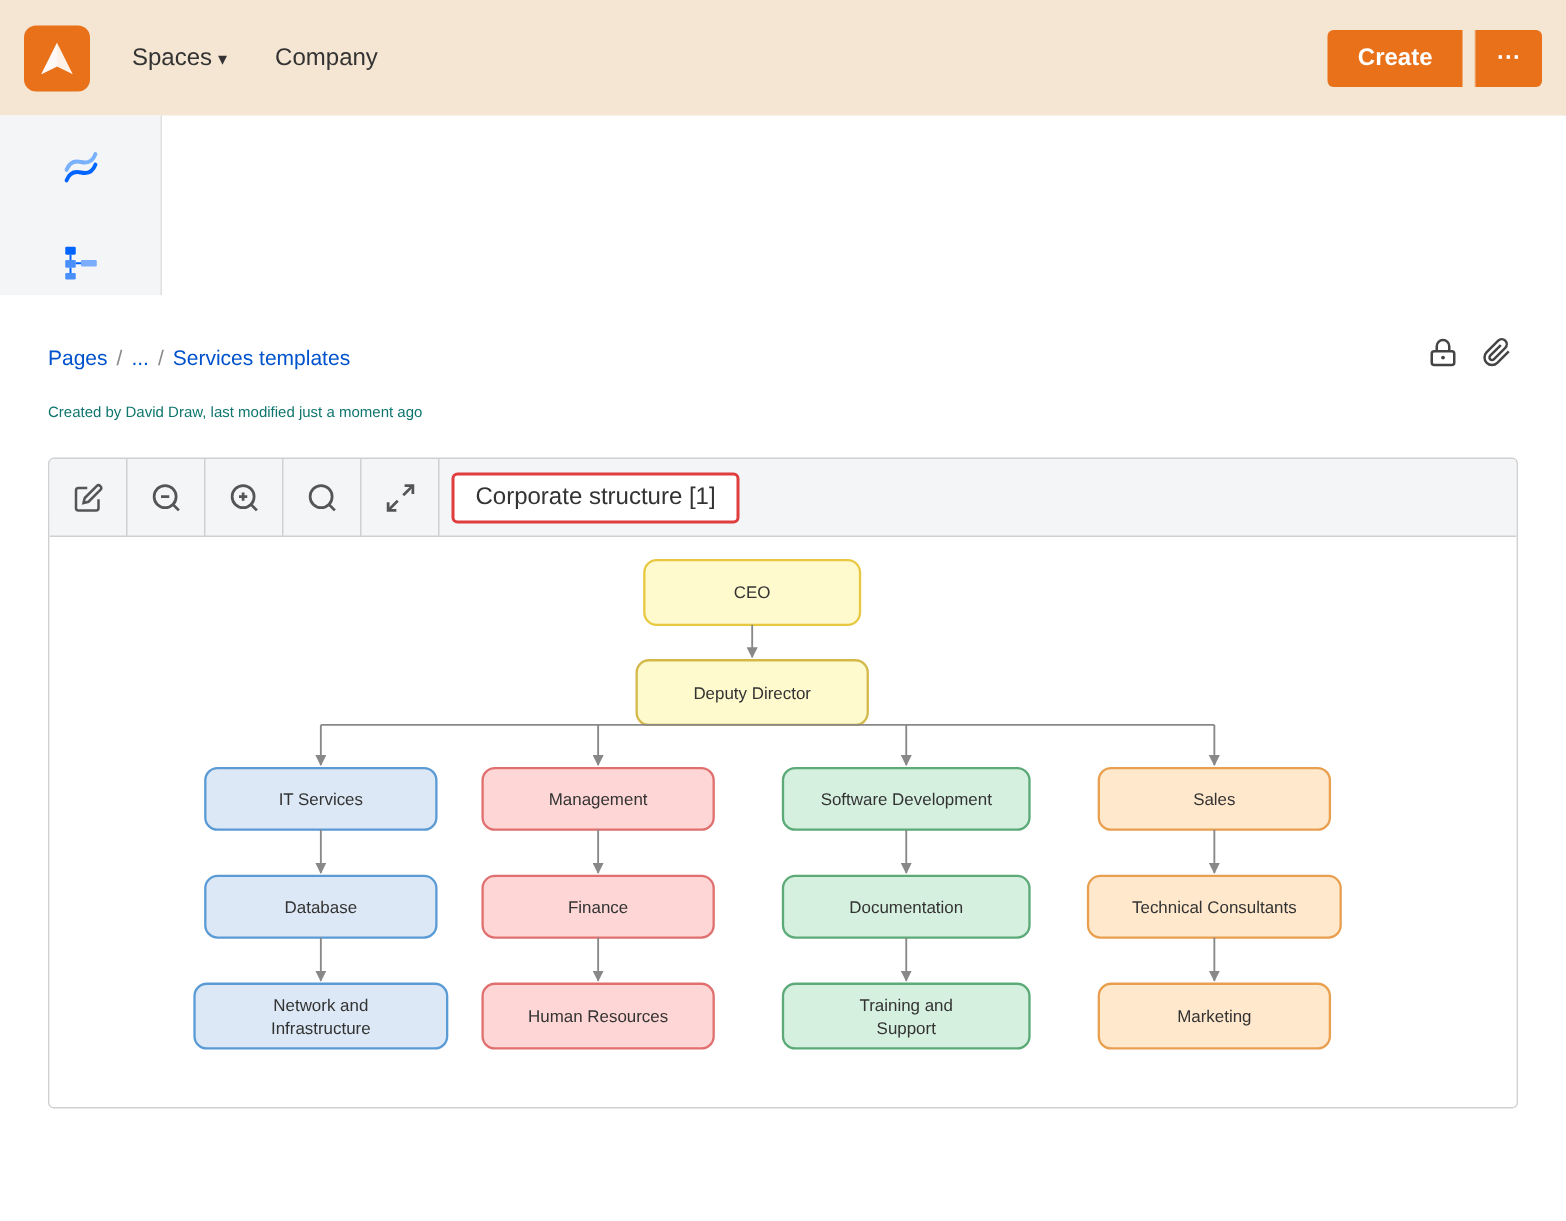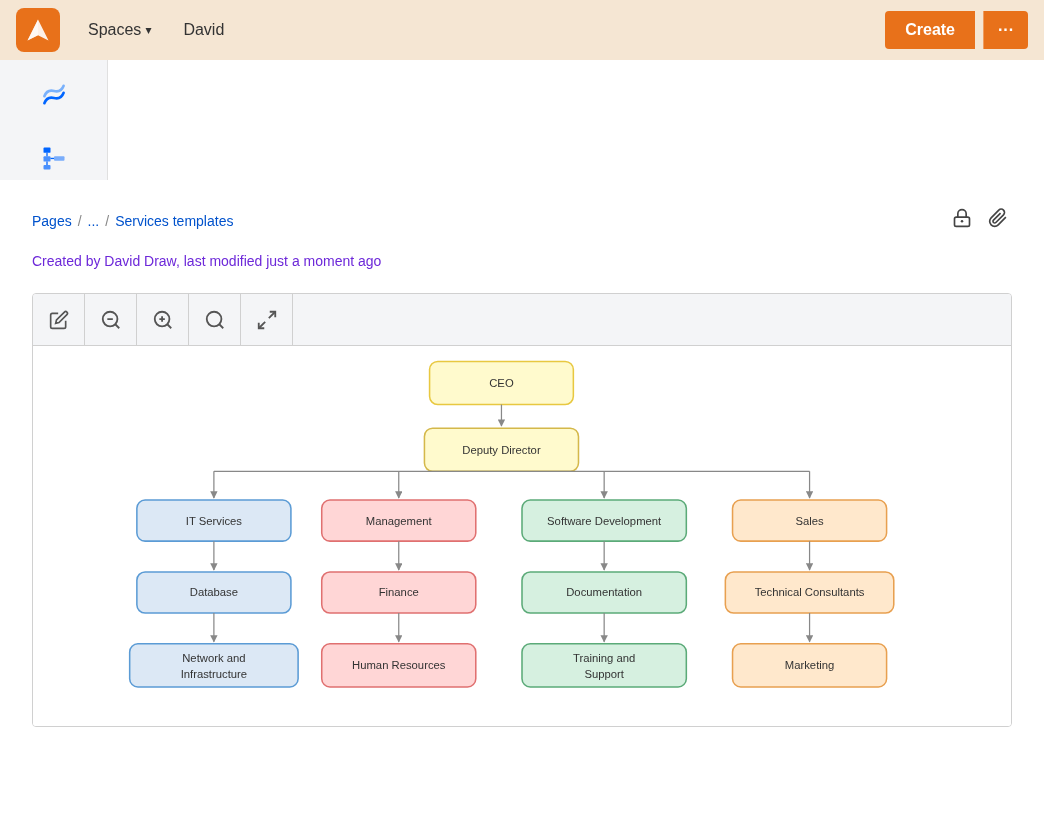--- a/index.html
+++ b/index.html
@@ -1,21 +1,21 @@
 <!DOCTYPE html>
 <html><head>
   <meta charset="utf-8">
   <style>
     * { box-sizing: border-box; margin: 0; padding: 0; }
     body { font-family: -apple-system, BlinkMacSystemFont, 'Segoe UI', sans-serif; background: #fff; width: 1044px; height: 814px; overflow: hidden; }
 
     
     .topnav {
       background: #f5e6d3;
-      height: 60px;
+      height: 77px;
       display: flex;
       align-items: center;
       padding: 0 16px;
       gap: 8px;
     }
     .logo-box {
       width: 44px; height: 44px;
       background: #e8711a;
       border-radius: 8px;
       display: flex; align-items: center; justify-content: center;
@@ -95,21 +95,21 @@
       color: #555; font-size: 18px; padding: 4px;
       border-radius: 4px;
     }
 
     
     .page-title {
       font-size: 36px; font-weight: 700; color: #172b4d;
       margin-bottom: 8px;
     }
     .page-meta {
-      font-size: 14px; color: #6d28d9; margin-bottom: 24px;
+      font-size: 10px; color: #0f766e; margin-bottom: 24px;
     }
 
     
     .diagram-container {
       border: 1px solid #d0d0d0;
       border-radius: 4px;
       overflow: hidden;
       background: #fff;
     }
     .diagram-toolbar {
@@ -159,21 +159,21 @@
     <svg viewBox="0 0 32 32" xmlns="http://www.w3.org/2000/svg">
       <path d="M16 4 L28 28 L16 22 L4 28 Z" fill="white" opacity="0.9"></path>
       <path d="M16 4 L4 28 L16 22 Z" fill="white" opacity="0.6"></path>
     </svg>
   </div>
   <button class="nav-btn">
     <span>Spaces</span>
     <span class="nav-chevron">▾</span>
   </button>
   <button class="nav-btn">
-    <span>David</span>
+    <span>Company</span>
   </button>
   <div style="flex:1"></div>
   <button class="create-btn">
     <span>Create</span>
   </button>
   <button class="more-btn">
     <span>···</span>
   </button>
 </div>
 
@@ -256,20 +256,21 @@
           </svg>
         </button>
         <button class="toolbar-btn" title="Fullscreen">
           <svg width="22" height="22" viewBox="0 0 24 24" fill="none" stroke="#555" stroke-width="2">
             <polyline points="15 3 21 3 21 9"></polyline>
             <polyline points="9 21 3 21 3 15"></polyline>
             <line x1="21" y1="3" x2="14" y2="10"></line>
             <line x1="3" y1="21" x2="10" y2="14"></line>
           </svg>
         </button>
+        <div class="diagram-title-box">Corporate structure [1]</div>
       </div>
 
       <div class="diagram-canvas">
         <svg viewBox="0 0 800 370" xmlns="http://www.w3.org/2000/svg">
           <defs>
             <marker id="arrow" viewBox="0 0 10 10" refX="9" refY="5" markerWidth="6" markerHeight="6" orient="auto">
               <path d="M 0 0 L 10 5 L 0 10 z" fill="#888"></path>
             </marker>
           </defs>
 

